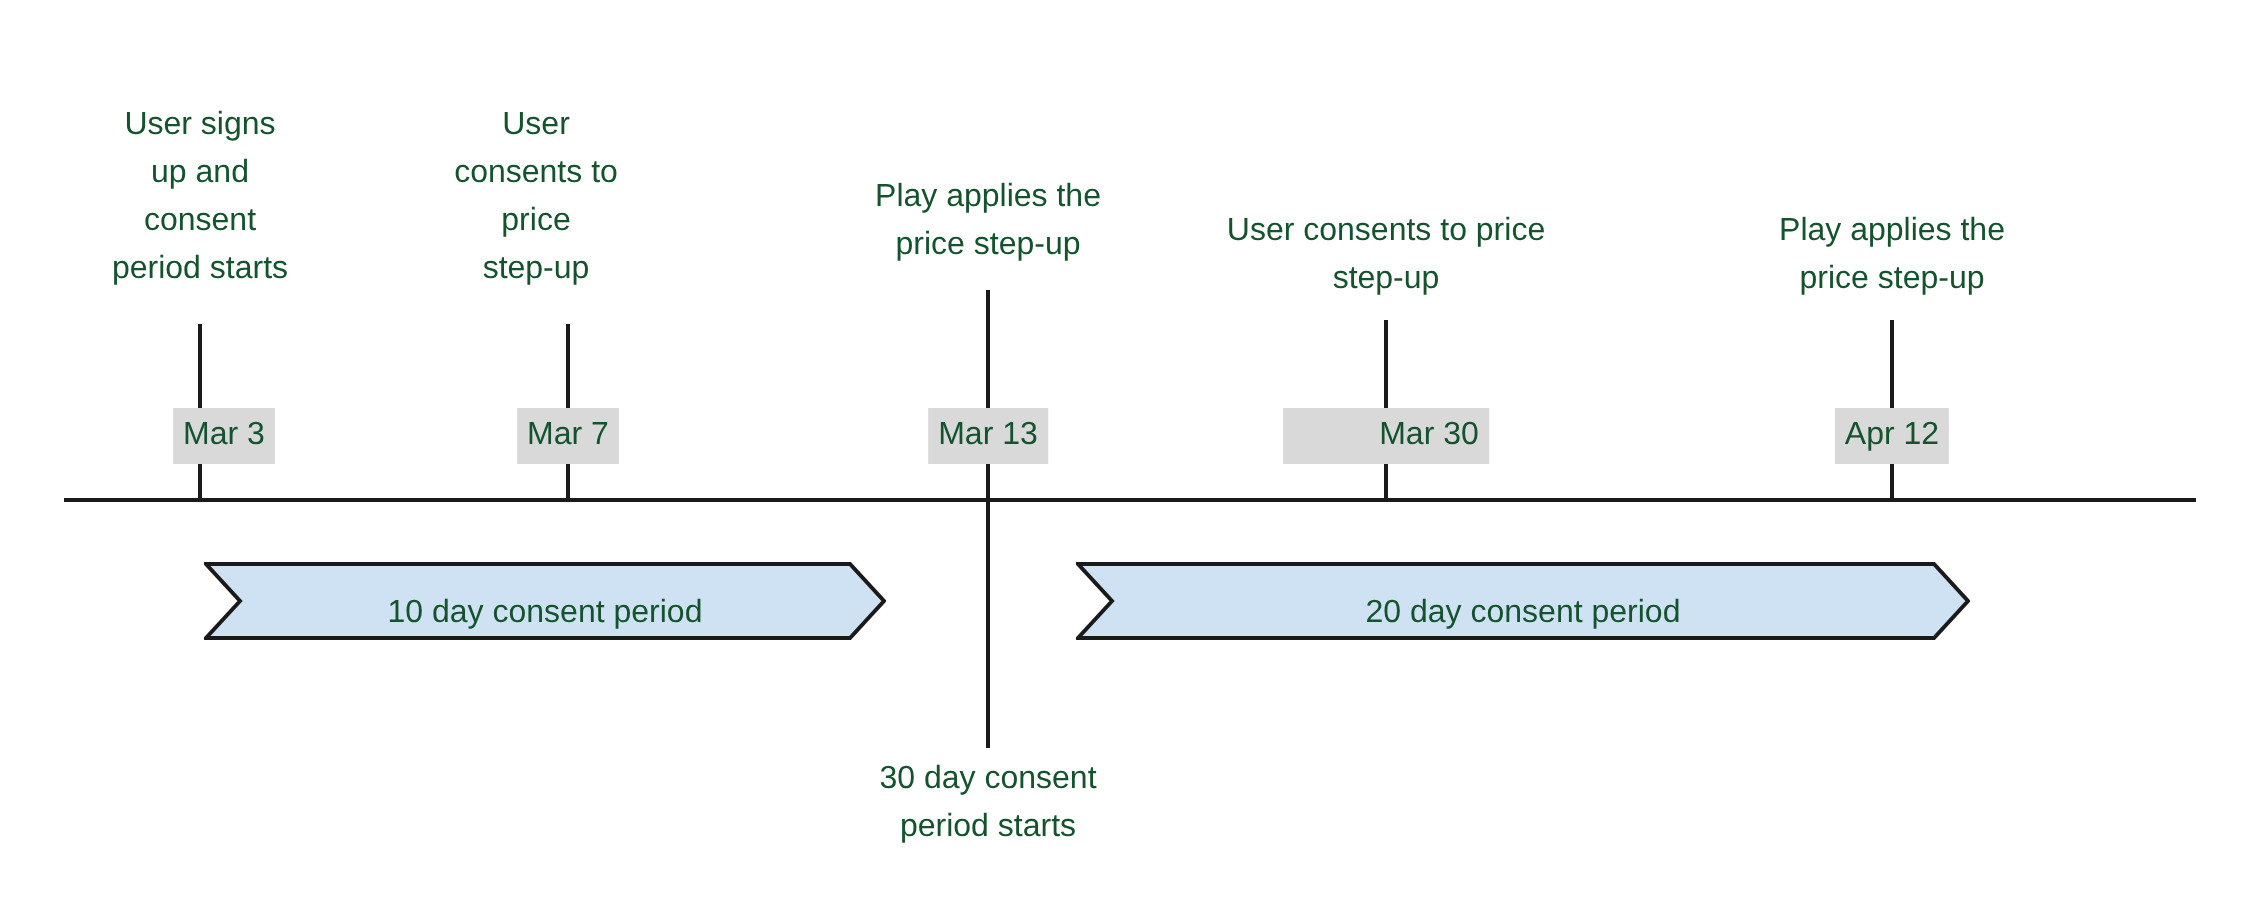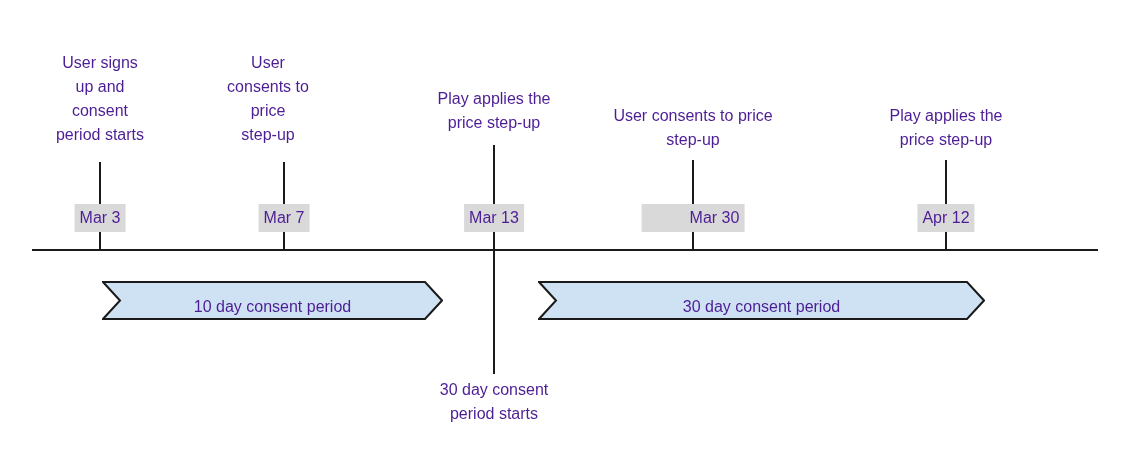--- a/index.html
+++ b/index.html
@@ -1,18 +1,18 @@
 <!DOCTYPE html>
 <html><head>
 <meta charset="utf-8">
 <style>
   html,body { margin:0; padding:0; background:#ffffff; }
   .canvas {
     position:relative; width:1128px; height:454px; background:#ffffff;
-    font-family:"Liberation Sans", sans-serif; color:#4c1d95; overflow:hidden;
+    font-family:"Liberation Sans", sans-serif; color:#14532d; overflow:hidden;
   }
   .axis { position:absolute; left:32px; top:249px; width:1066px; height:2px; background:#1a1a1a; }
   .stem { position:absolute; width:2px; background:#1a1a1a; }
   .mtext {
     position:absolute; transform:translateX(-50%); text-align:center;
     white-space:pre-line; font-size:16px; line-height:24px; width:240px;
   }
   .date {
     position:absolute; top:204px; transform:translateX(-50%);
     background:#d9d9d9; padding:2px 5px; font-size:16px; line-height:24px;
@@ -51,36 +51,36 @@
 consents to
 price
 step-up</div>
   <div class="mtext" style="left:494px; top:87px;">Play applies the
 price step-up</div>
   <div class="mtext" style="left:693px; top:104px;">User consents to price
 step-up</div>
   <div class="mtext" style="left:946px; top:104px;">Play applies the
 price step-up</div>
 
-  <div class="date" style="left:100px;">Mar 3</div>
+  <div class="date" style="left:112px;">Mar 3</div>
   <div class="date" style="left:284px;">Mar 7</div>
   <div class="date" style="left:494px;">Mar 13</div>
   <div class="date" style="left:693px;padding-left:48px;">Mar 30</div>
   <div class="date" style="left:946px;">Apr 12</div>
 
   <div class="period" style="left:102px; width:341px;">
     <svg width="341" height="39" viewBox="0 0 341 39">
       <polygon points="1,1 323,1 340,19.5 323,38 1,38 18,19.5" fill="#cfe2f3" stroke="#1a1a1a" stroke-width="2" stroke-linejoin="miter"></polygon>
     </svg>
     <div class="plabel">10 day consent period</div>
   </div>
 
   <div class="period" style="left:538px; width:447px;">
     <svg width="447" height="39" viewBox="0 0 447 39">
       <polygon points="1,1 429,1 446,19.5 429,38 1,38 18,19.5" fill="#cfe2f3" stroke="#1a1a1a" stroke-width="2" stroke-linejoin="miter"></polygon>
     </svg>
-    <div class="plabel">30 day consent period</div>
+    <div class="plabel">20 day consent period</div>
   </div>
 
   <div class="note" style="left:494px; top:378px;">30 day consent
 period starts</div>
 
 </div>
 
 </body></html>

